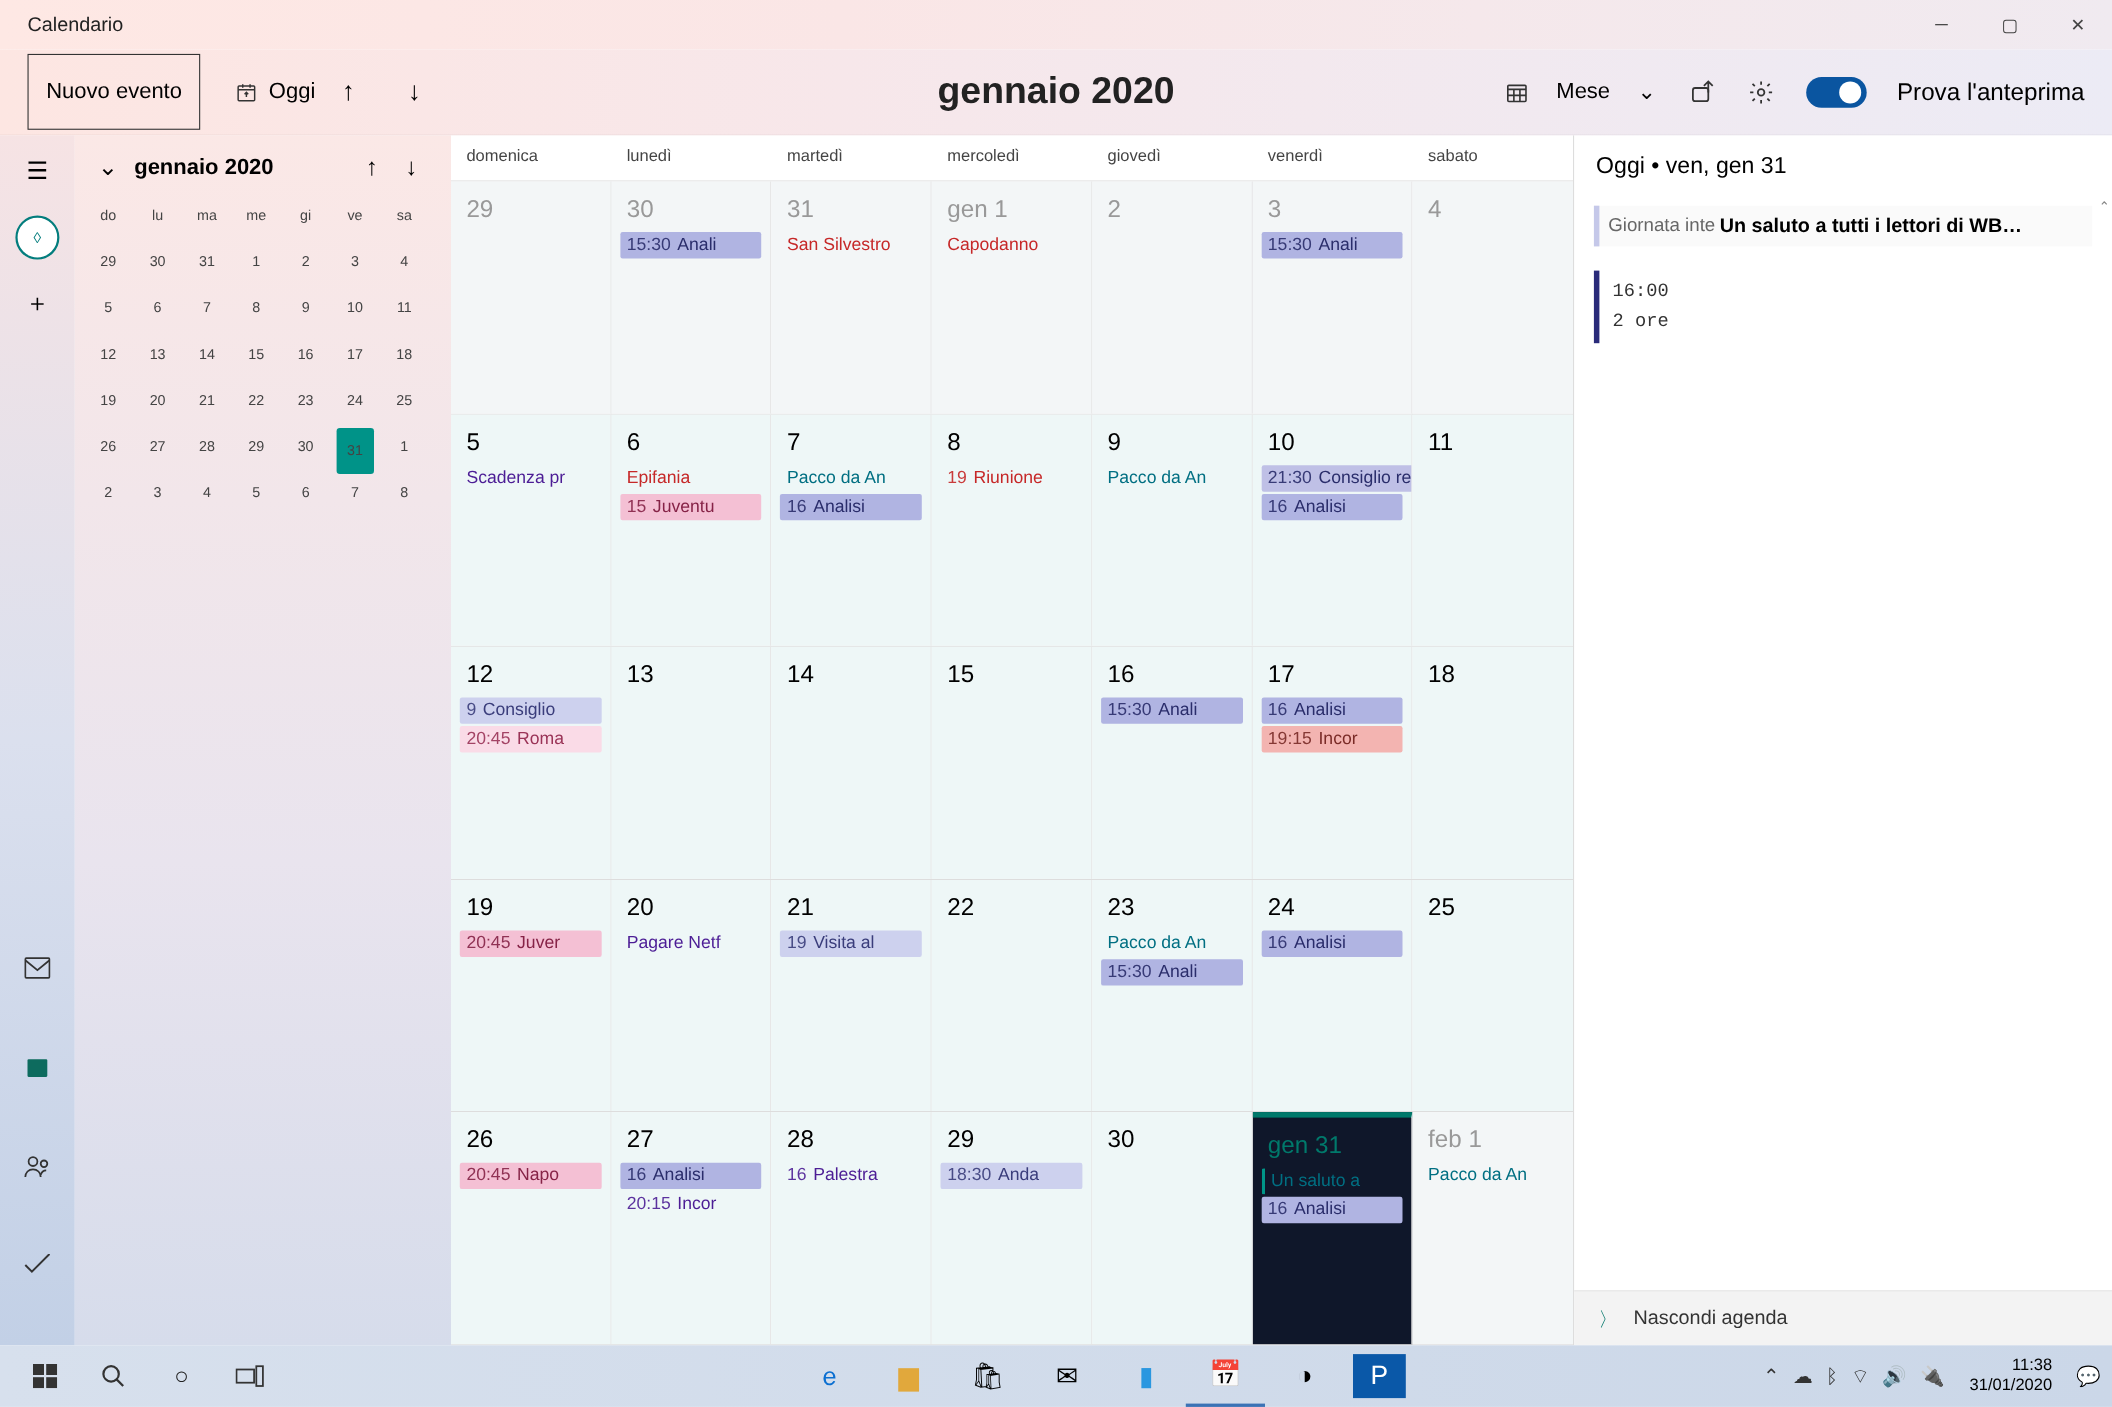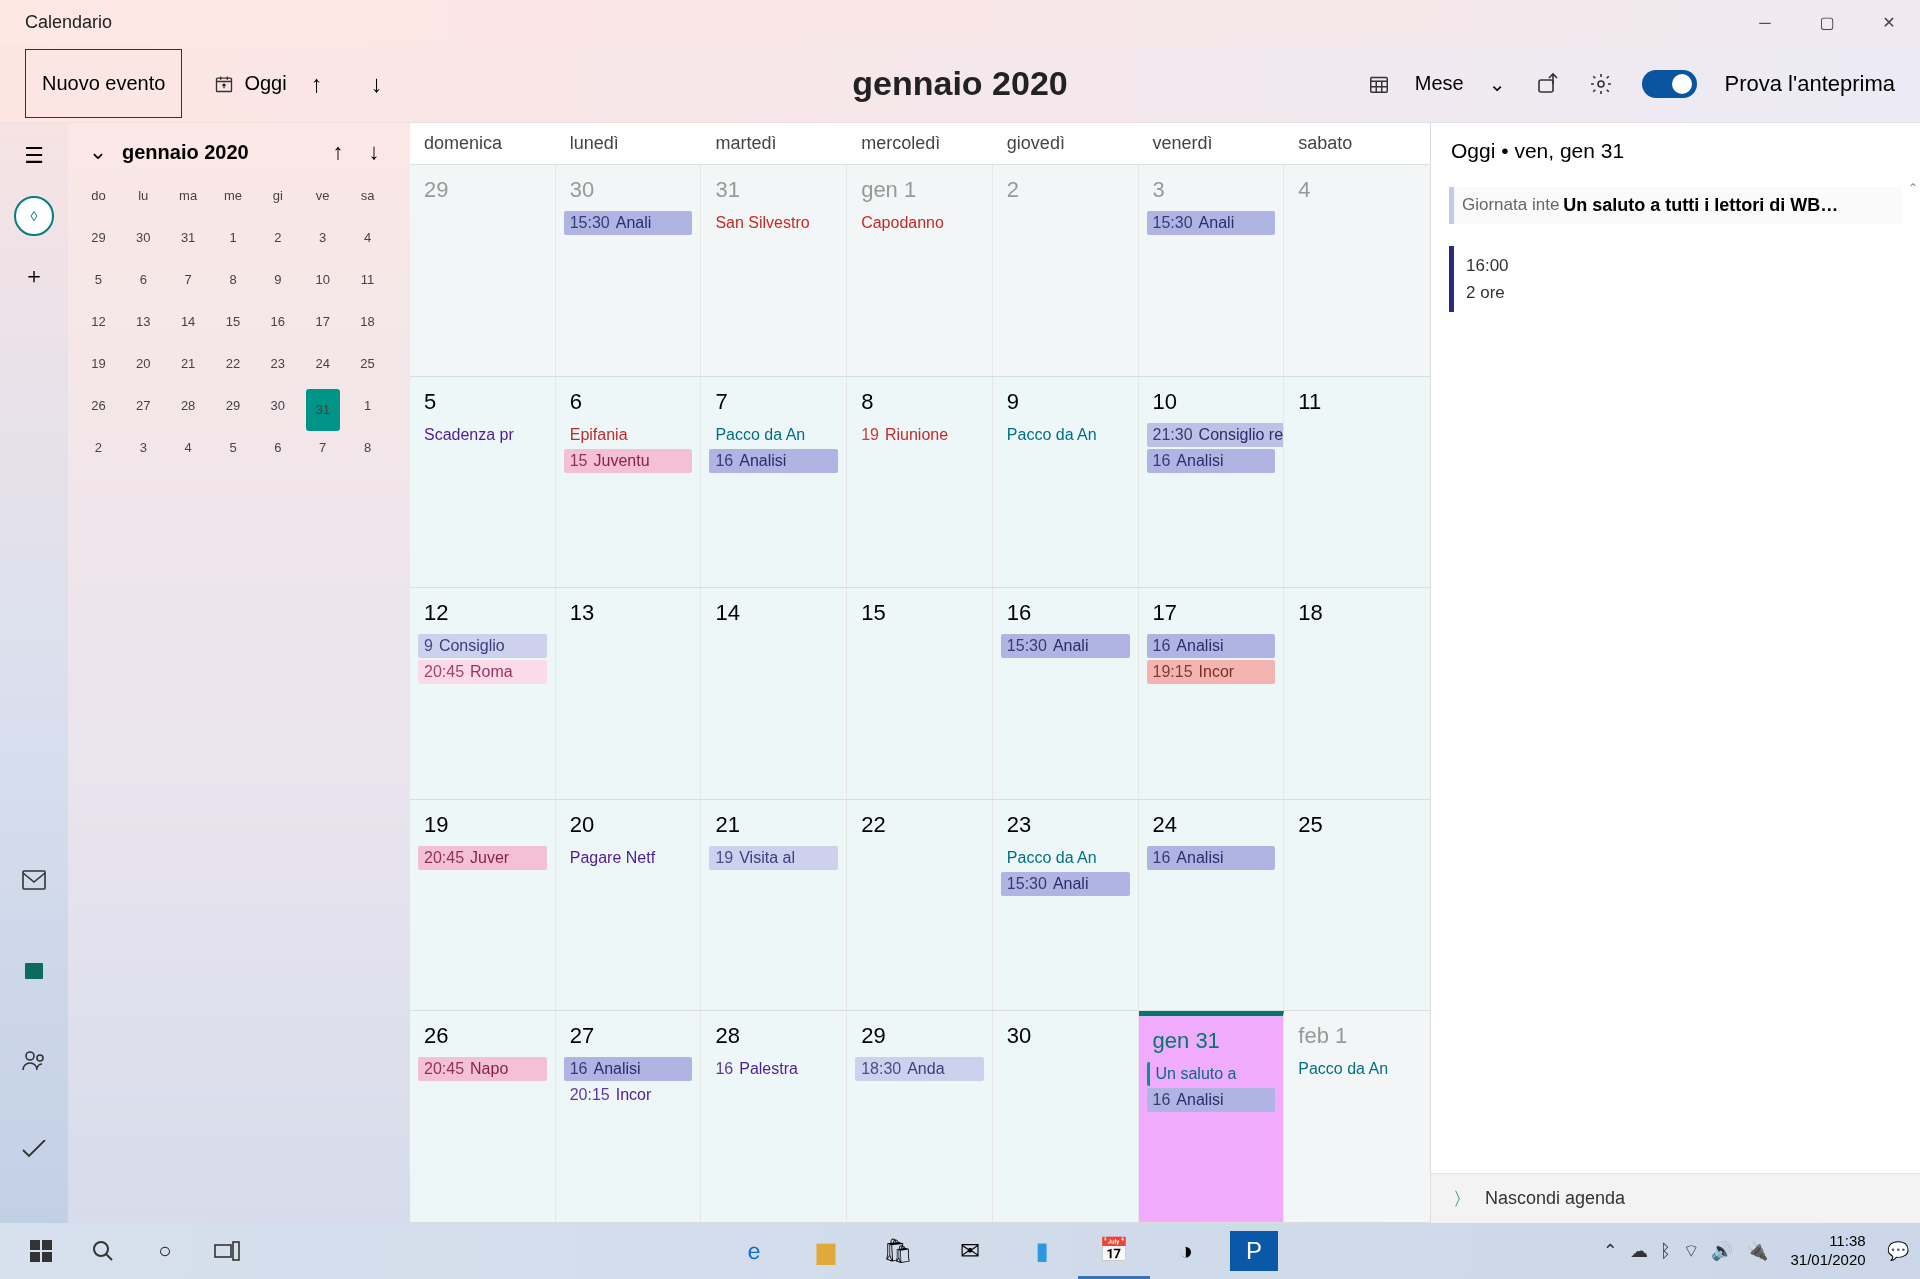--- a/index.html
+++ b/index.html
@@ -43,28 +43,28 @@
 .minical-header .mc-title { font-size: 20px; font-weight: 600; flex: 1; }
 .minical-header .ud { display: flex; gap: 4px; }
 .mc-grid { display: grid; grid-template-columns: repeat(7, 1fr); text-align: center; }
 .mc-grid div { height: 42px; line-height: 42px; font-size: 13px; color: #444; }
 .mc-dow { color: #111; }
 .mc-other { color: #999; }
 .mc-today { background: #009388; color: #fff; border-radius: 3px; width: 34px; height: 34px; line-height: 34px; margin: 4px auto; }
 
 .maingrid { flex: 1; display: flex; flex-direction: column; background: #fff; }
 .daynames { display: grid; grid-template-columns: repeat(7, 1fr); height: 42px; border-bottom: 1px solid #e0e0e0; }
-.daynames > div { padding: 10px 14px 0; font-size: 18px; color: #444; }
+.daynames > div { padding: 10px 14px 0; font-size: 15px; color: #444; }
 .weeks { flex: 1; display: grid; grid-template-rows: repeat(5, 1fr); }
 .week { display: grid; grid-template-columns: repeat(7, 1fr); border-bottom: 1px solid #ddd; }
 .day { border-right: 1px solid #e7e7e7; padding: 8px 4px; overflow: hidden; }
 .day:last-child { border-right: none; }
 .day-other { background: #f3f6f7; color: #999; }
 .day-normal { background: #eef7f7; }
-.day-today { border-top: 5px solid #00796b; background: #f0abfc; }
+.day-today { border-top: 5px solid #00796b; background: #0f172a; }
 .day-today .dnum { color: #00796b; }
 .dnum { font-size: 22px; font-weight: 400; padding: 4px 10px 6px; display: block; }
 .ev { margin: 2px 4px; padding: 3px 6px; font-size: 16px; white-space: nowrap; overflow: hidden; border-radius: 2px; display: flex; gap: 6px; }
 .ev-time { opacity: 0.9; }
 .ev-purple { background: #b0b4e2; color: #2a2d6b; }
 .ev-purple-light { background: #cdd1ee; color: #3a3d7b; }
 .ev-pink { background: #f4c0d4; color: #862347; }
 .ev-pink-light { background: #fadbe7; color: #9a3357;}
 .ev-coral { background: #f3b4b1; color: #7a2b27; }
 .ev-red-hol { color: #c62828; background: transparent; font-weight: 400; }
@@ -73,21 +73,21 @@
 .ev-bar-teal { border-left: 3px solid #009688; padding-left: 6px; }
 .ev-council-wide { background: #bfc0e6; color: #2a2d6b; }
 
 .agenda { width: 490px; border-left: 1px solid #ddd; background: #fff; display: flex; flex-direction: column; }
 .agenda-header { font-size: 21px; padding: 16px 20px; }
 .agenda-body { flex: 1; padding: 8px 18px 0; position: relative; }
 .ag-item { border-left: 5px solid #c5c8e9; padding: 8px 8px; margin-bottom: 22px; background: #fafafa; white-space: nowrap; overflow: hidden; display:flex; gap:4px; }
 .ag-item .ag-all { color: #666; font-size: 17px; }
 .ag-item .ag-title { font-weight: 600; font-size: 18px; }
 .ag-item2 { border-left: 5px solid #2a2b7a; padding: 6px 12px; }
-.ag-item2 div { font-size: 17px; color: #333; line-height: 1.6; }
+.ag-item2 div { font-size: 17px; color: #333; line-height: 1.6; font-family: Liberation Mono, monospace; }
 .agenda-scroll-hint { position:absolute; right: 2px; top: 2px; font-size: 12px; color:#888; }
 .agenda-footer { height: 50px; border-top: 1px solid #e5e5e5; display: flex; align-items: center; padding-left: 22px; gap: 14px; background: #f3f3f3; }
 .agenda-footer .chev-r { color: #0a7a6e; font-size: 18px; }
 .agenda-footer span { font-size: 18px; color: #333; }
 
 .taskbar { height: 56px; background: linear-gradient(to right, #d7e0ed 0%, #cbd7e8 100%); display: flex; align-items: center; padding: 0 10px; }
 .tb-btn { width: 62px; height: 56px; display: flex; align-items: center; justify-content: center; font-size: 22px; color: #222; }
 .tb-apps { display: flex; margin-left: 460px; }
 .tb-app { width: 72px; height: 56px; display:flex; align-items:center; justify-content:center; font-size: 24px; }
 .tb-tray { margin-left: auto; display: flex; align-items: center; gap: 12px; }

